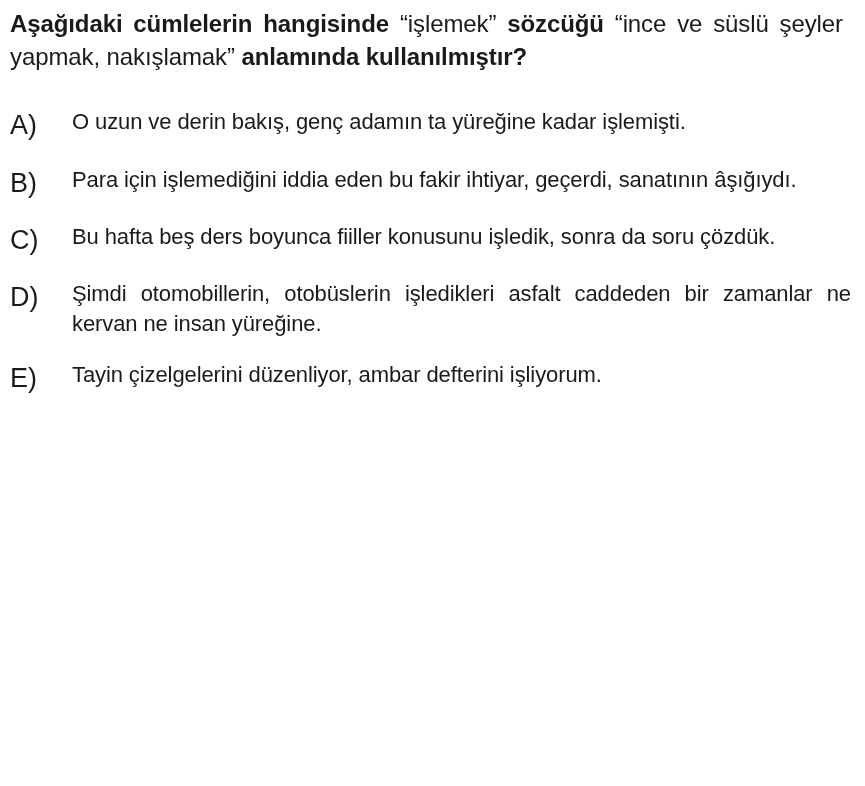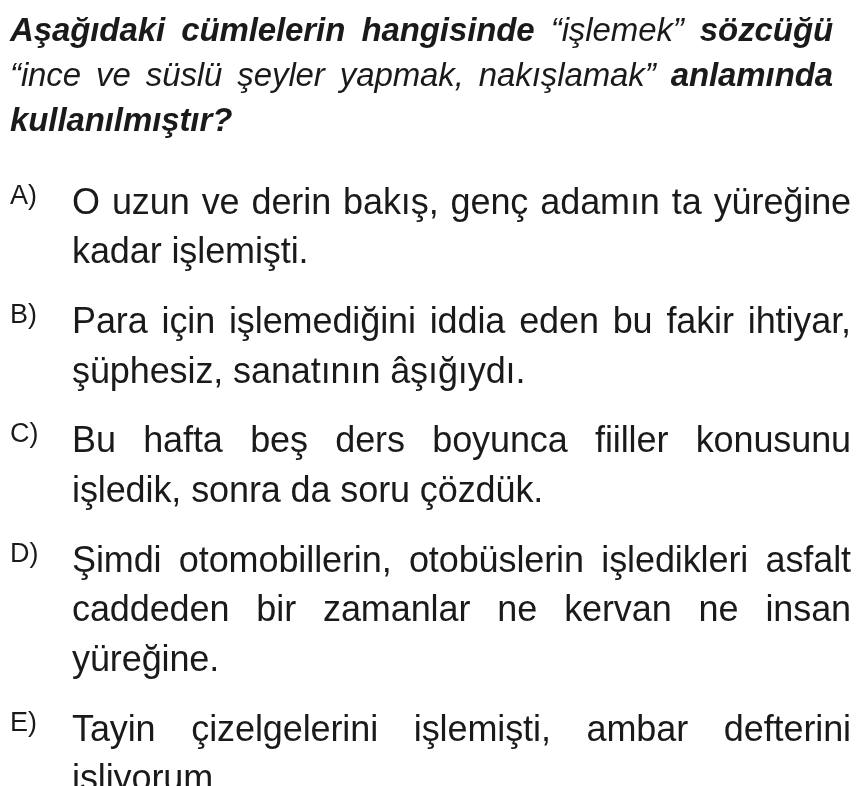--- a/index.html
+++ b/index.html
@@ -14,28 +14,27 @@
     color: #1a1a1a;
     overflow: hidden;
   }
   .page {
     box-sizing: border-box;
     width: 865px;
     height: 786px;
     padding: 8px 14px 0 10px;
   }
   .question-stem {
-    font-size: 33px;
+    font-size: 24px;
     line-height: 1.36;
     text-align: justify;
     text-justify: inter-word;
     font-weight: 700;
-    margin: 0 18px 34px 0;
+    margin: 0 8px 34px 0;
     letter-spacing: -0.1px;
-    font-style: italic;
   }
   .question-stem .reg {
     font-weight: 400;
   }
   .options {
     display: block;
   }
   .option-row {
     display: flex;
     align-items: flex-start;
@@ -47,21 +46,21 @@
   .option-label {
     flex: 0 0 auto;
     width: 62px;
     font-size: 27px;
     line-height: 1.38;
     font-weight: 400;
     white-space: nowrap;
   }
   .option-text {
     flex: 1 1 auto;
-    font-size: 36px;
+    font-size: 22px;
     line-height: 1.38;
     font-weight: 400;
     text-align: justify;
     text-justify: inter-word;
     letter-spacing: -0.1px;
   }
 </style>
 </head>
 <body>
 
@@ -71,33 +70,33 @@
 
   <div class="options">
 
     <div class="option-row">
       <span class="option-label">A)</span>
       <span class="option-text">O uzun ve derin bakış, genç adamın ta yüreğine kadar işlemişti.</span>
     </div>
 
     <div class="option-row">
       <span class="option-label">B)</span>
-      <span class="option-text">Para için işlemediğini iddia eden bu fakir ihtiyar, şüphesiz, sanatının âşığıydı.</span>
+      <span class="option-text">Para için işlemediğini iddia eden bu fakir ihtiyar, geçerdi, sanatının âşığıydı.</span>
     </div>
 
     <div class="option-row">
       <span class="option-label">C)</span>
       <span class="option-text">Bu hafta beş ders boyunca fiiller konusunu işledik, sonra da soru çözdük.</span>
     </div>
 
     <div class="option-row">
       <span class="option-label">D)</span>
       <span class="option-text">Şimdi otomobillerin, otobüslerin işledikleri asfalt caddeden bir zamanlar ne kervan ne insan yüreğine.</span>
     </div>
 
     <div class="option-row">
       <span class="option-label">E)</span>
-      <span class="option-text">Tayin çizelgelerini işlemişti, ambar defterini işliyorum.</span>
+      <span class="option-text">Tayin çizelgelerini düzenliyor, ambar defterini işliyorum.</span>
     </div>
 
   </div>
 
 </div>
 
 </body></html>

